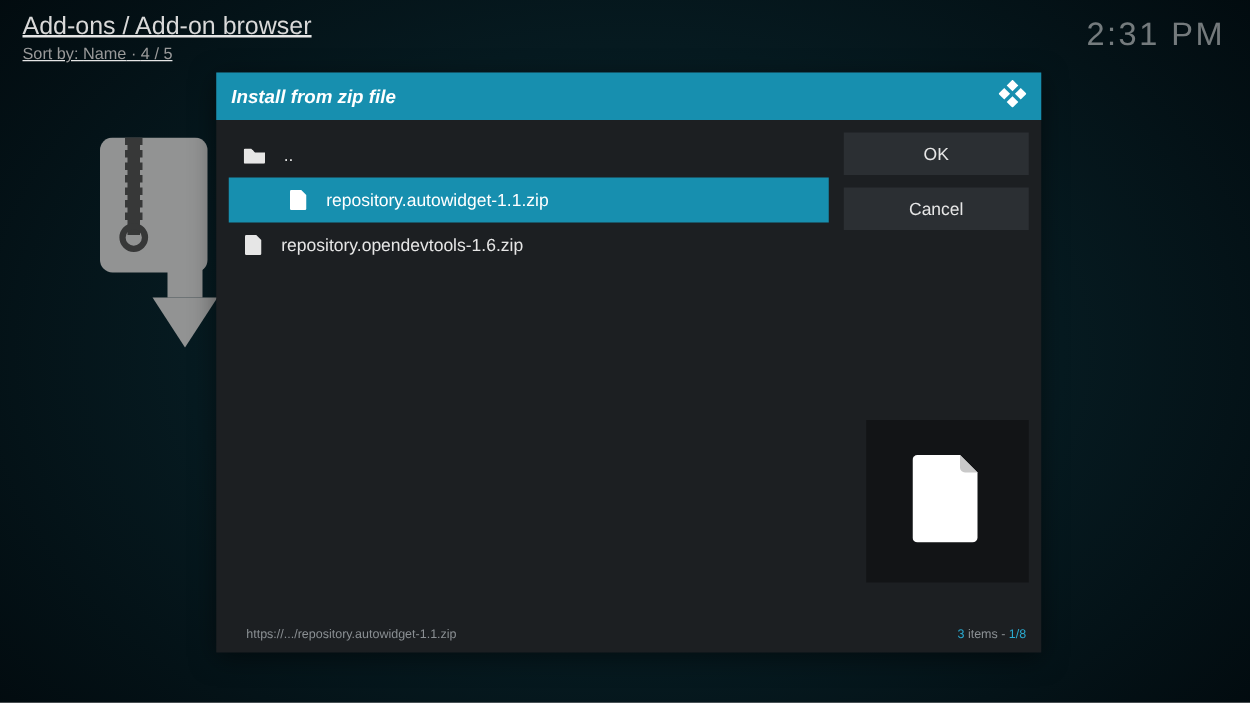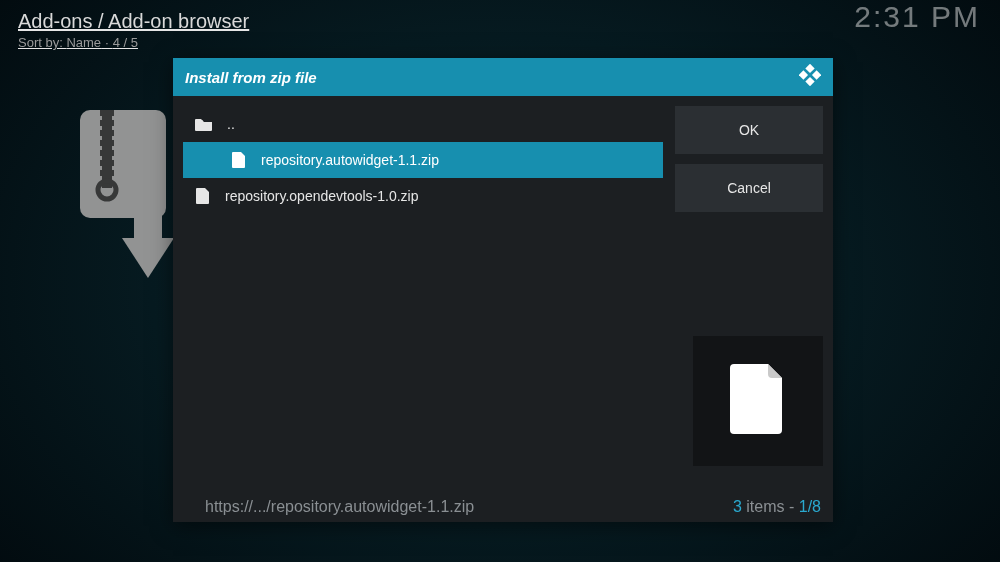--- a/index.html
+++ b/index.html
@@ -5,21 +5,21 @@
   * { margin:0; padding:0; box-sizing:border-box; font-family:Arial,Helvetica,sans-serif; }
   html,body { width:1000px; height:562px; overflow:hidden; }
   body {
     background: radial-gradient(ellipse 1000px 700px at 50% 50%, #0b2830 0%, #061a20 35%, #020b0f 65%, #000000 100%);
     color:#e6e6e6;
     position:relative;
   }
   .topbar { position:absolute; top:10px; left:18px; right:18px;text-decoration:underline; }
   .breadcrumb { font-size:20px; color:#d9d9d9; }
   .sortline { font-size:13px; color:#9a9a9a; margin-top:2px; }
-  .clock { position:absolute; top:0; right:20px; font-size:30px; color:rgba(230,230,230,0.5); letter-spacing:2px; font-weight:300;}
+  .clock { position:absolute; top:12px; right:20px; font-size:26px; color:rgba(230,230,230,0.5); letter-spacing:2px; font-weight:300;}
   
   .bg-illustration { position:absolute; left:80px; top:110px; opacity:0.95; }
   .bg-illustration svg { display:block; }
   
   .dialog {
     position:absolute;
     left:173px; top:58px;
     width:660px;
     background:#1c1f22;
     box-shadow:0 4px 20px rgba(0,0,0,0.5);
@@ -44,21 +44,21 @@
     gap:14px;
     font-size:14px;
     color:#e6e6e6;
     cursor:pointer;
   }
   .file-row.selected { background:#178faf; color:#fff;padding-left:48px; }
   .file-row .icon { flex:0 0 16px; display:flex; justify-content:center; }
   .actions { flex:1; display:flex; flex-direction:column; gap:10px; }
   .btn {
     background:#2b2f33;
-    height:48px;
+    height:34px;
     display:flex;
     align-items:center;
     justify-content:center;
     font-size:14px;
     color:#e6e6e6;
     cursor:pointer;
   }
   .preview-box {
     position:absolute;
     right:10px;
@@ -68,24 +68,23 @@
     background:#121416;
     display:flex;
     align-items:center;
     justify-content:center;
   }
   .dlg-footer {
     height:26px;
     display:flex;
     align-items:center;
     justify-content:space-between;
-    padding:0 12px 4px 12px;
-    font-size:16px;
+    padding:0 12px 4px 24px;
+    font-size:10px;
     color:#8a8f93;
-    margin-left:20px;
   }
   .foot-right .accent { color:#2aa9cf; }
   .dlg-body-wrap { position:relative; min-height:400px; }
 </style>
 </head>
 <body>
 
 <div class="topbar">
   <div class="breadcrumb">Add-ons / Add-on browser</div>
   <div class="sortline">
@@ -149,21 +148,21 @@
               </svg>
           </span>
           <span>repository.autowidget-1.1.zip</span>
         </div>
         <div class="file-row">
           <span class="icon">
             <svg width="14" height="16" viewBox="0 0 14 16">
                 <path fill="#e6e6e6" d="M1 0h8l4 4v11a1 1 0 0 1-1 1H1a1 1 0 0 1-1-1V1a1 1 0 0 1 1-1z"></path>
               </svg>
           </span>
-          <span>repository.opendevtools-1.0.zip</span>
+          <span>repository.opendevtools-1.6.zip</span>
         </div>
       </div>
 
       <div class="actions">
         <div class="btn">OK</div>
         <div class="btn">Cancel</div>
       </div>
     </div>
 
     <div class="preview-box">

